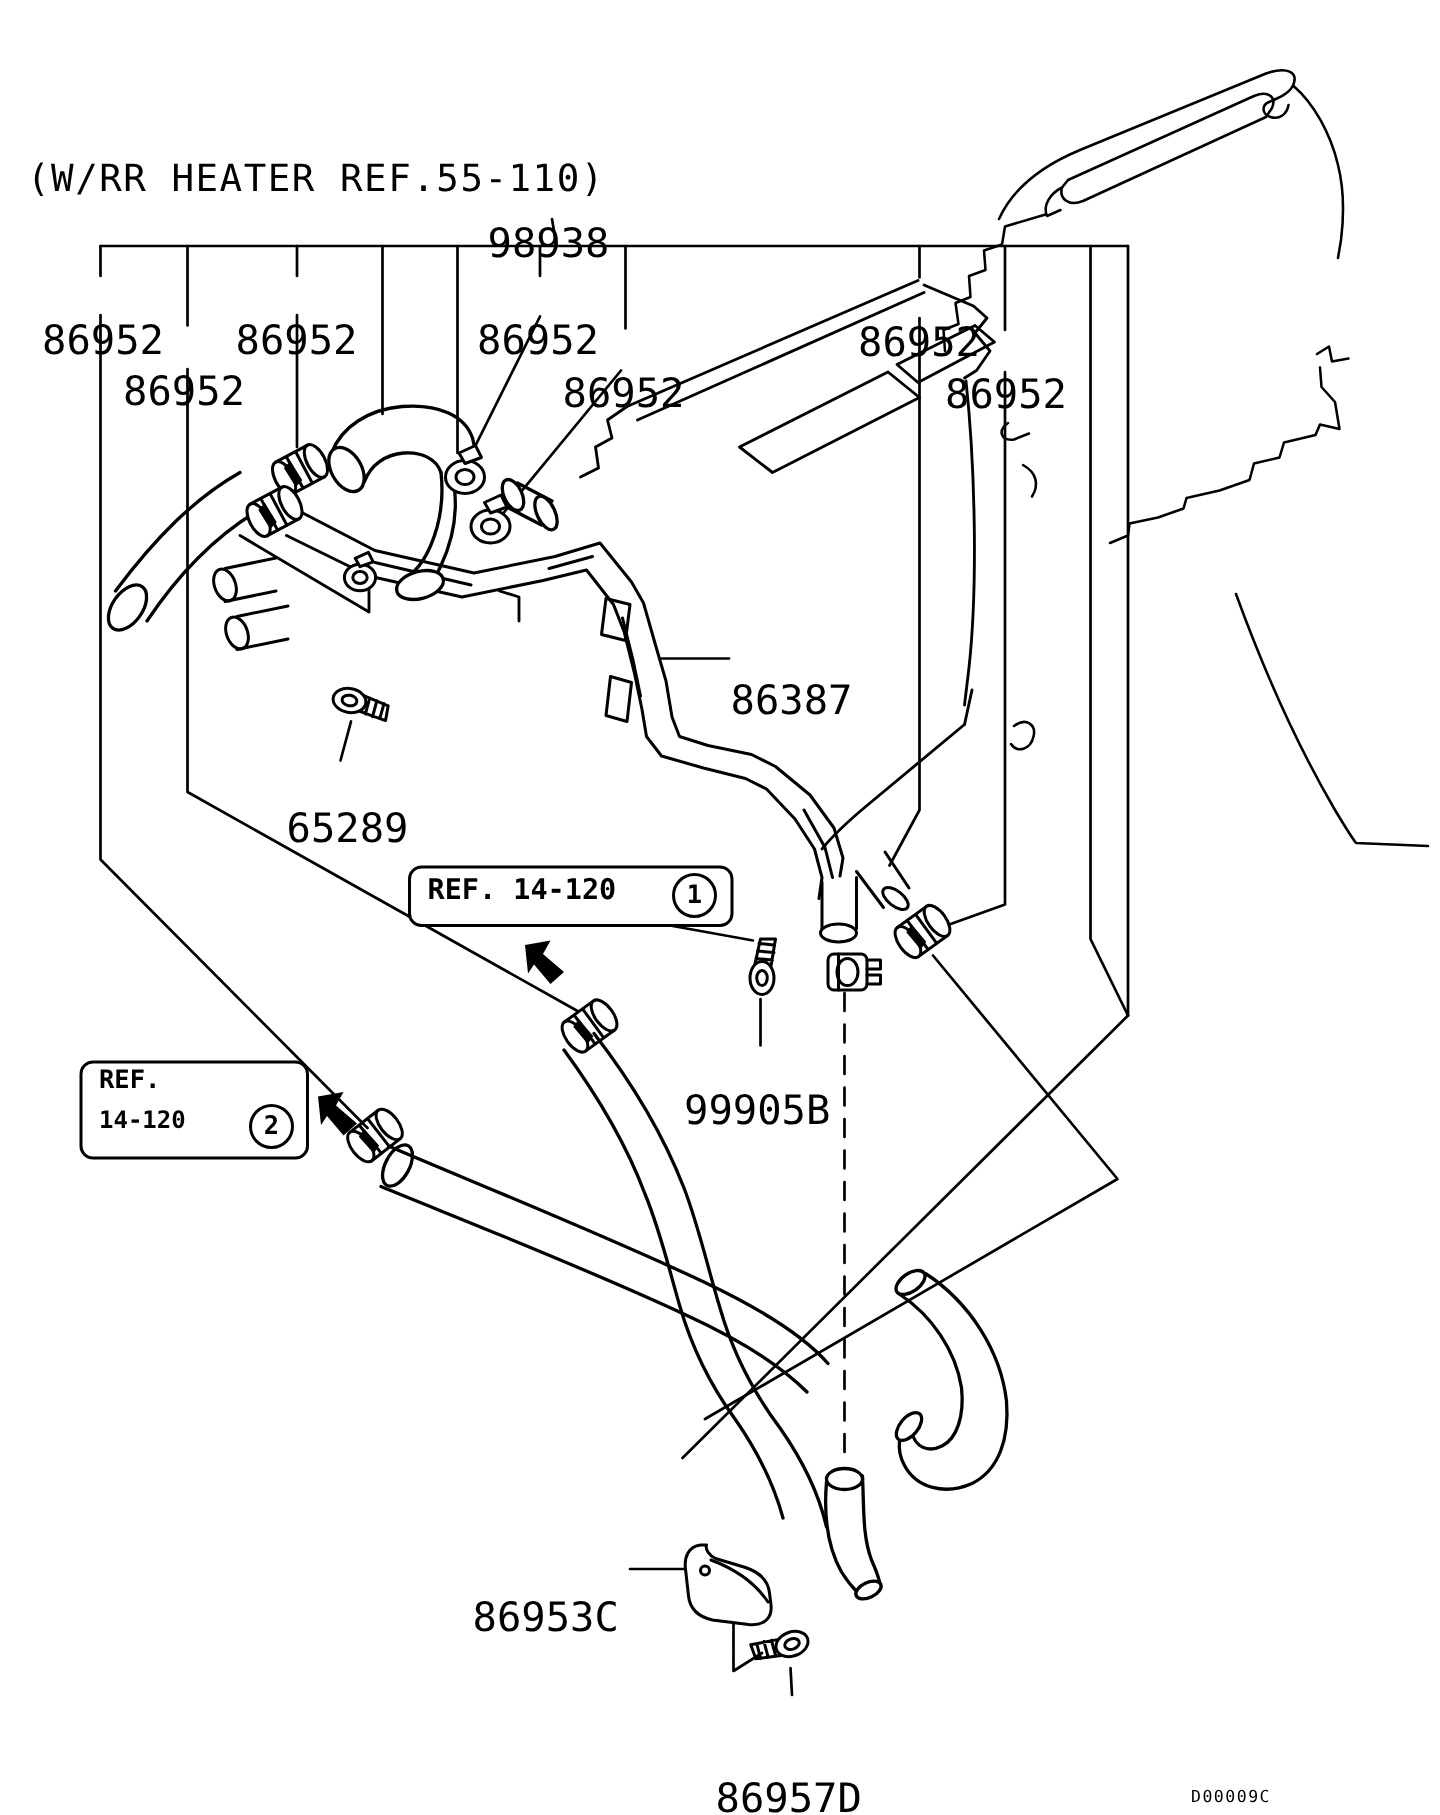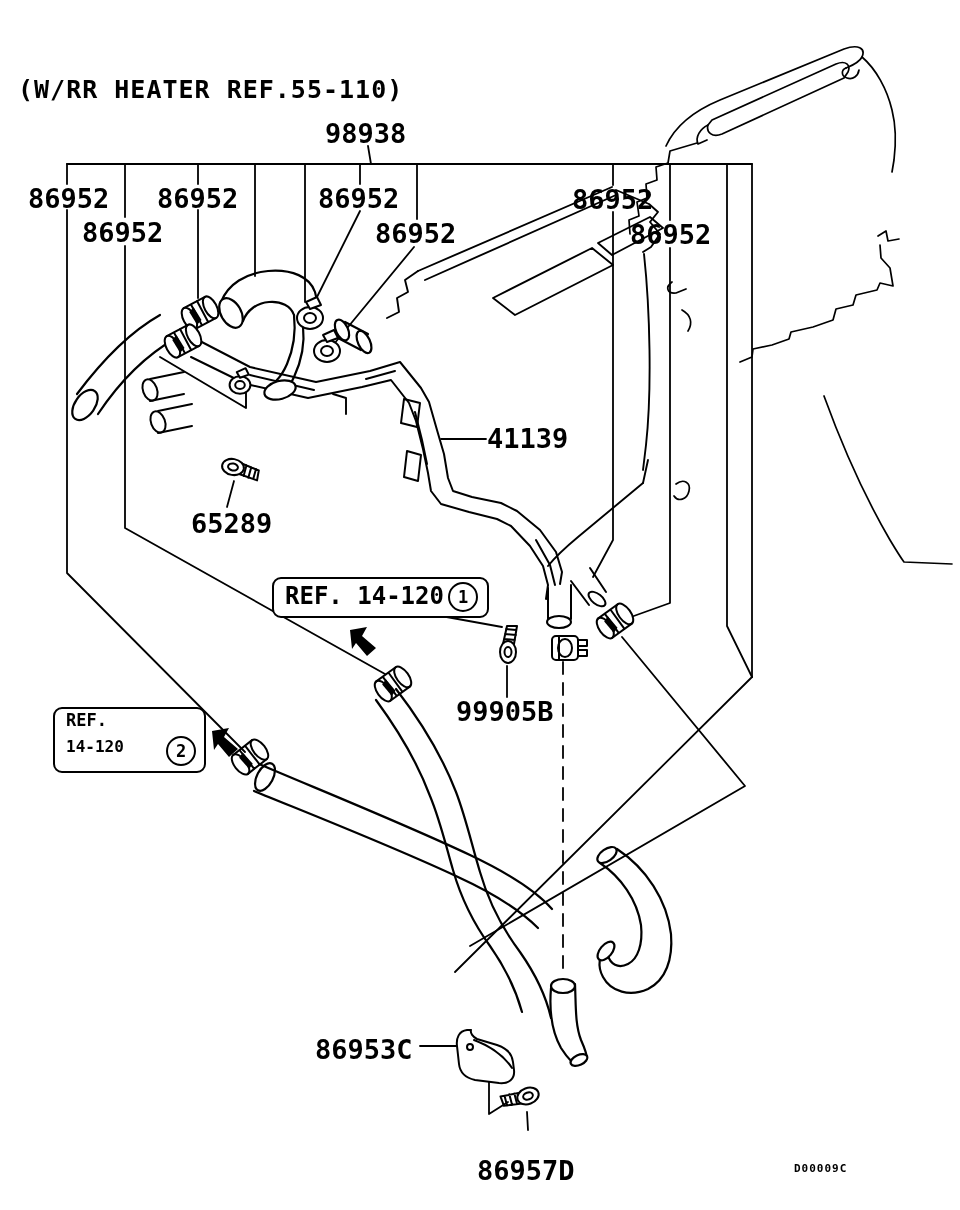--- a/index.html
+++ b/index.html
@@ -1,23 +1,23 @@
 <!DOCTYPE html>
 <html><head>
 <meta charset="utf-8">
 <style>
   html,body{margin:0;padding:0;background:#fff;}
   #page{position:relative;width:960px;height:1210px;background:#fff;overflow:hidden;
         font-family:"DejaVu Sans Mono", monospace;color:#000;}
   #art{position:absolute;left:0;top:0;width:960px;height:1210px;}
-  .lbl{position:absolute;font-weight:bold;font-size:27px;line-height:1;letter-spacing:0px;white-space:pre;}
+  .lbl{position:absolute;font-weight:normal;font-size:27px;line-height:1;letter-spacing:0px;white-space:pre;margin-top:29px;}
   .note{font-size:25px;letter-spacing:1px;}
   .doc{font-size:11px;letter-spacing:1px;}
   .refbox{position:absolute;border:2.5px solid #000;border-radius:9px;background:#fff;}
-  .reftext{position:absolute;font-weight:bold;font-size:24px;line-height:1;white-space:pre;}
+  .reftext{position:absolute;font-weight:bold;font-size:19px;line-height:1;white-space:pre;}
   .refnum{position:absolute;width:26px;height:26px;border:2px solid #000;border-radius:50%;
           font-weight:bold;font-size:17px;line-height:26px;text-align:center;background:#fff;}
   svg *{vector-effect:non-scaling-stroke;}
 </style>
 </head>
 <body>
 
 <div id="page">
 
   <svg id="art" viewBox="0 0 960 1210" fill="none" stroke="#000" stroke-linecap="round" stroke-linejoin="round">
@@ -190,21 +190,21 @@
   <div class="lbl" style="left:325px;top:120px">98938</div>
 
   <div class="lbl" style="left:28px;top:185px">86952</div>
   <div class="lbl" style="left:157px;top:185px">86952</div>
   <div class="lbl" style="left:318px;top:185px">86952</div>
   <div class="lbl" style="left:572px;top:186px">86952</div>
   <div class="lbl" style="left:82px;top:219px">86952</div>
   <div class="lbl" style="left:375px;top:220px">86952</div>
   <div class="lbl" style="left:630px;top:221px">86952</div>
 
-  <div class="lbl" style="left:487px;top:425px">41139</div>
+  <div class="lbl" style="left:487px;top:425px">86387</div>
   <div class="lbl" style="left:191px;top:510px">65289</div>
   <div class="lbl" style="left:456px;top:698px">99905B</div>
   <div class="lbl" style="left:315px;top:1036px">86953C</div>
   <div class="lbl" style="left:477px;top:1157px">86957D</div>
   <div class="lbl doc" style="left:794px;top:1163px">D00009C</div>
 
   <div class="refbox" style="left:272px;top:577px;width:213px;height:37px"></div>
   <div class="reftext" style="left:285px;top:584px">REF. 14-120</div>
   <div class="refnum" style="left:448px;top:582px">1</div>
 

